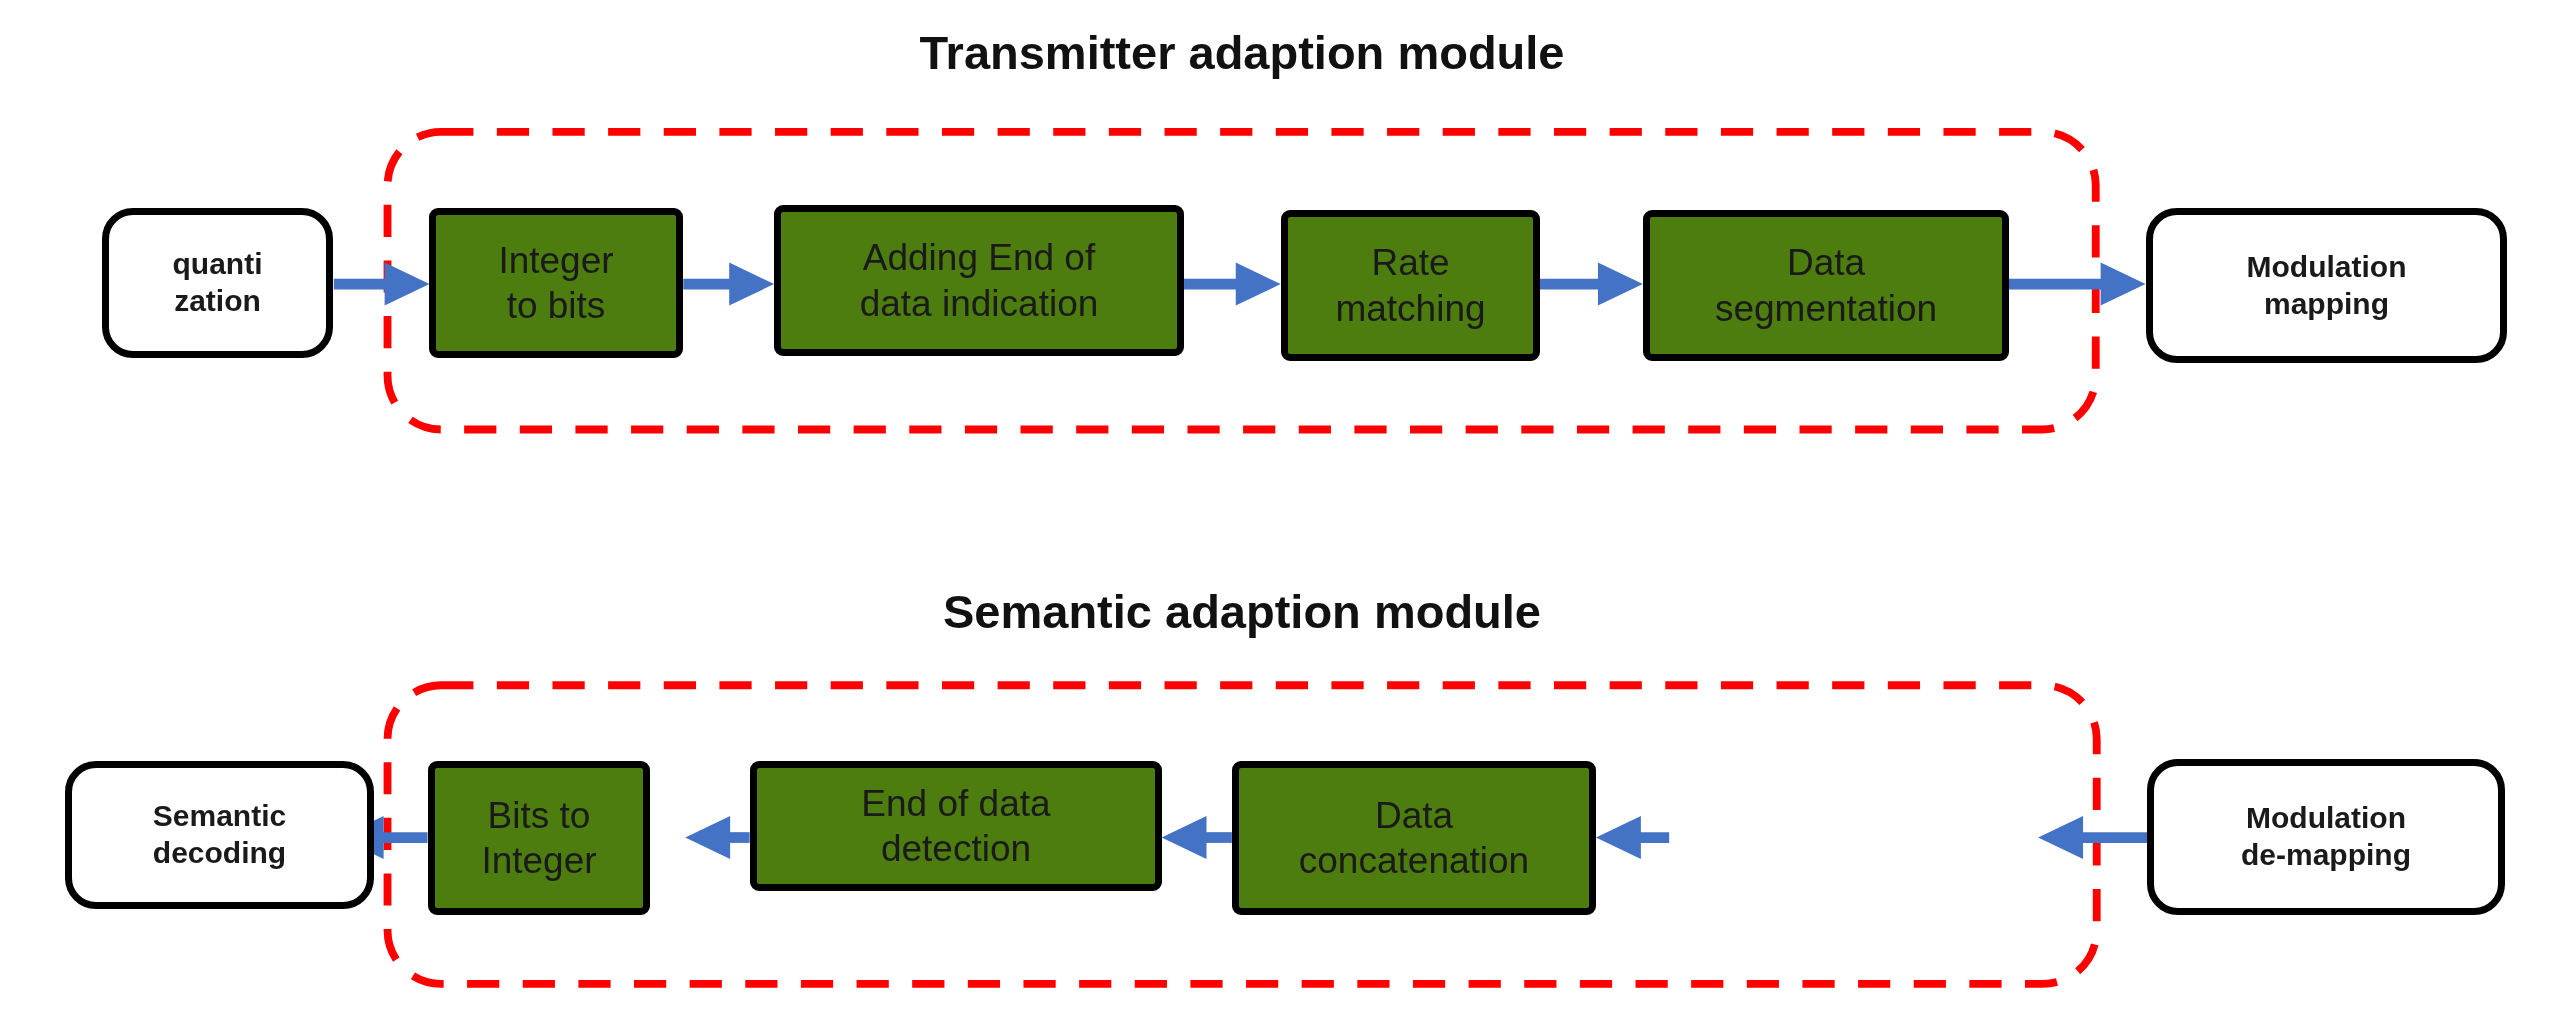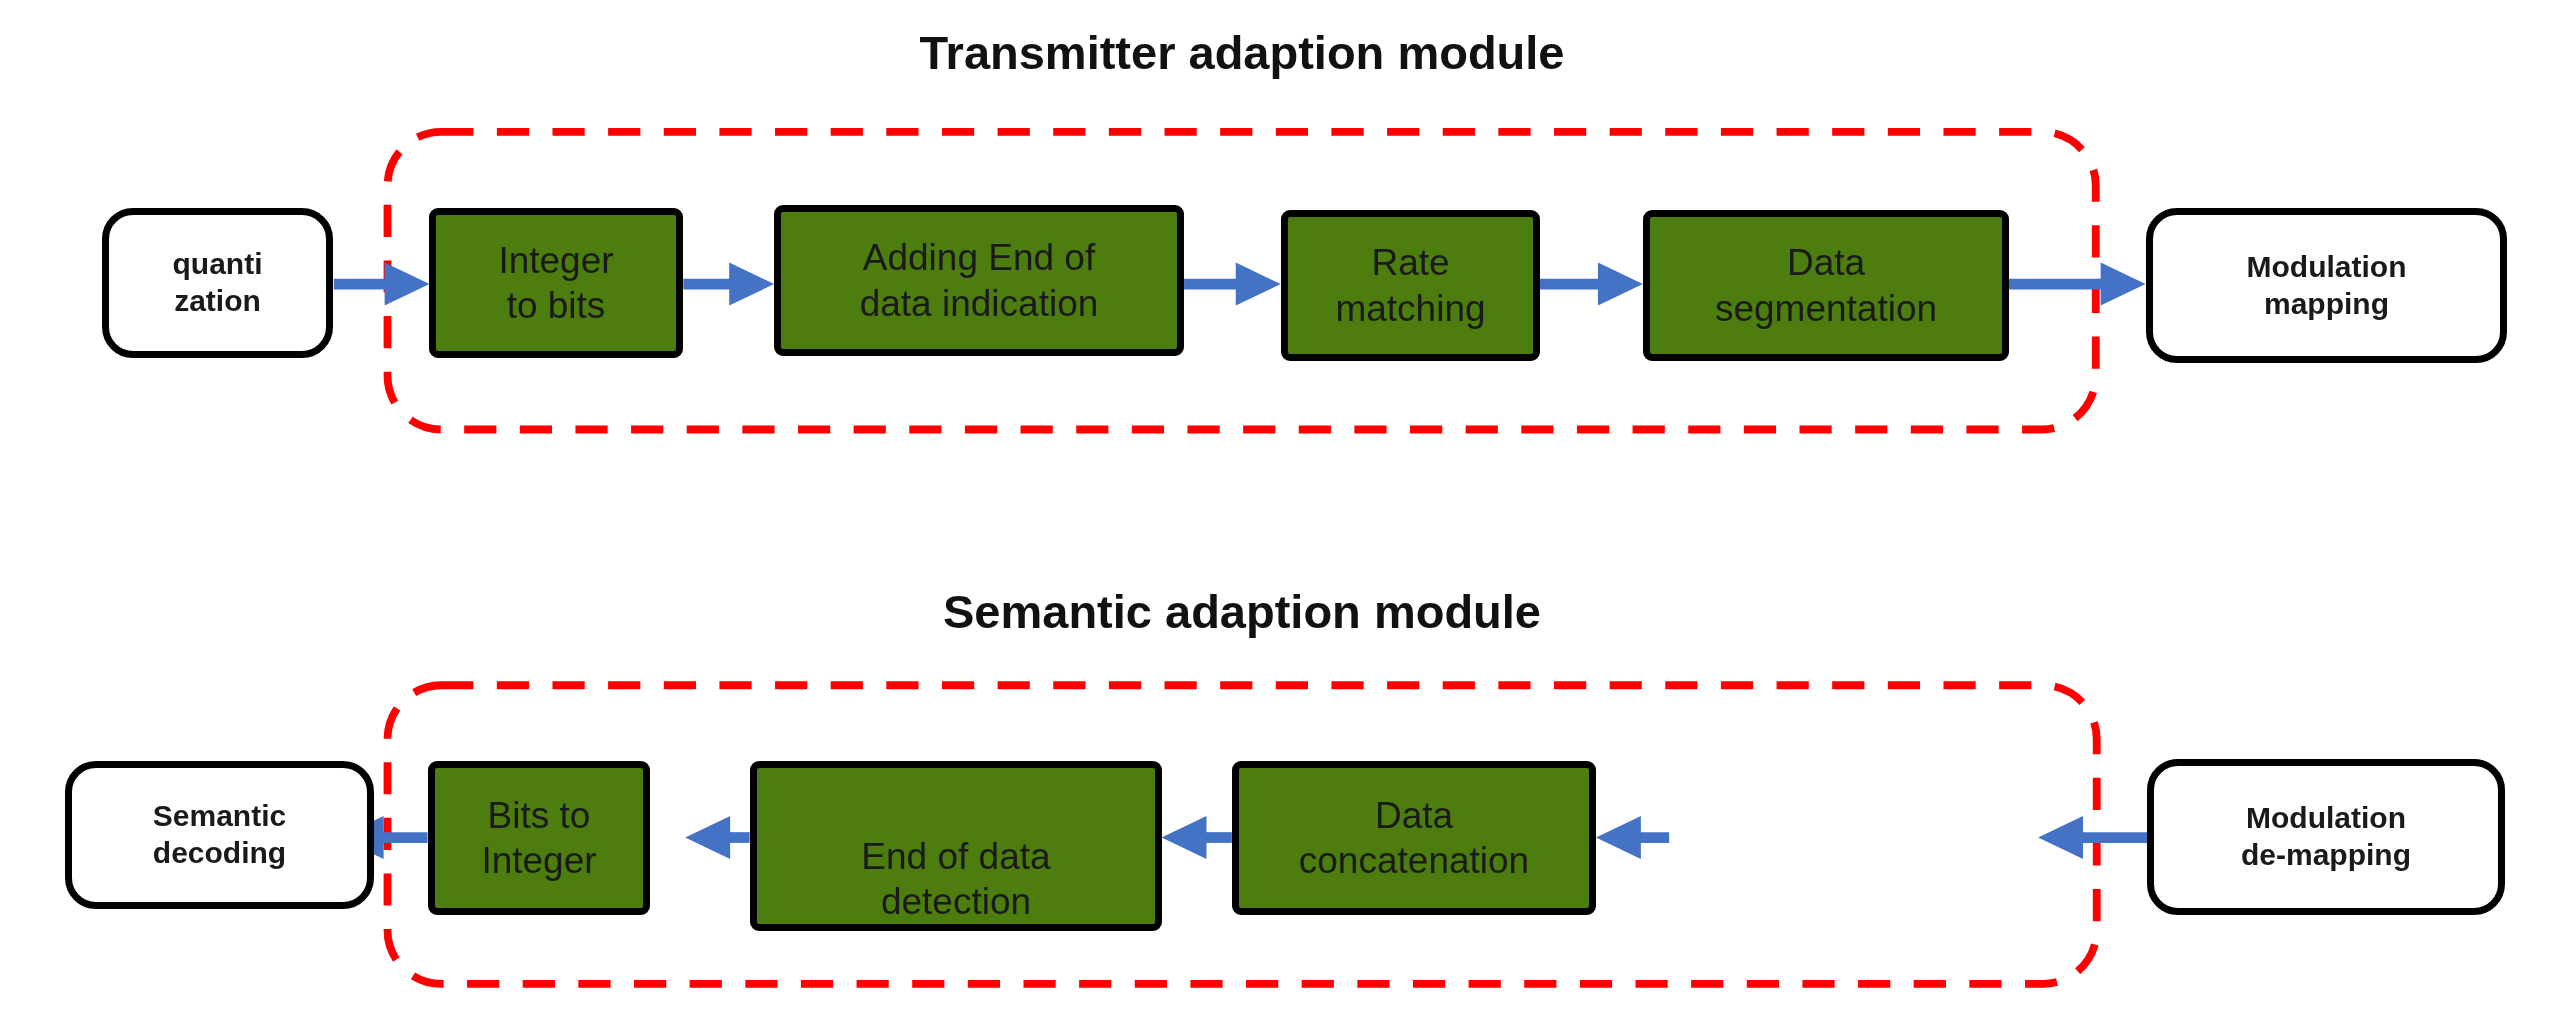--- a/index.html
+++ b/index.html
@@ -147,21 +147,21 @@
   <div class="node io" style="left:29px;top:761px;width:309px;height:148px;margin-left:36px;">
     <span class="lbl">Semantic
 decoding</span>
   </div>
 
   <div class="node step" style="left:428px;top:761px;width:222px;height:154px;">
     <span class="lbl">Bits to
 Integer</span>
   </div>
 
-  <div class="node step" style="left:750px;top:761px;width:412px;height:170px;align-items:flex-end;">
+  <div class="node step" style="left:750px;top:761px;width:412px;height:130px;">
     <span class="lbl">End of data
 detection</span>
   </div>
 
   <div class="node step" style="left:1232px;top:761px;width:364px;height:154px;">
     <span class="lbl">Data
 concatenation</span>
   </div>
 
 

